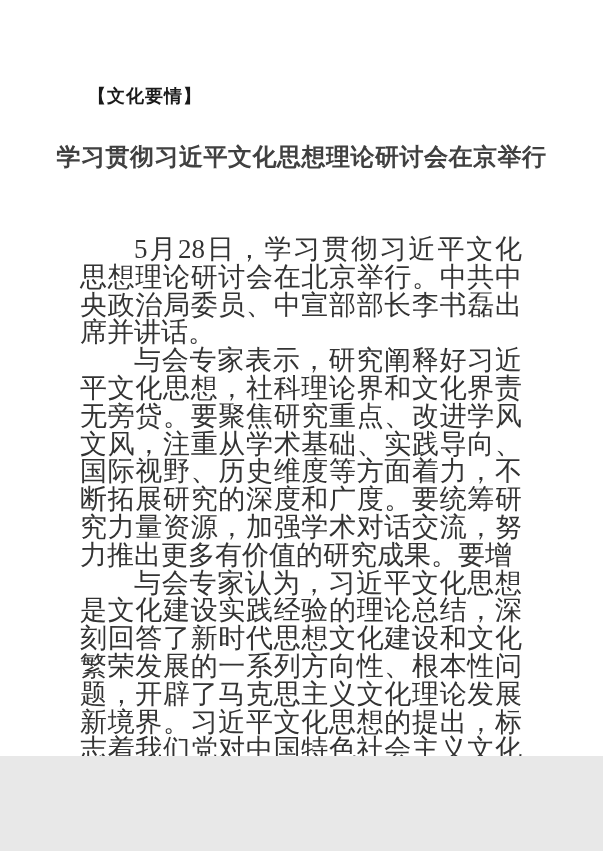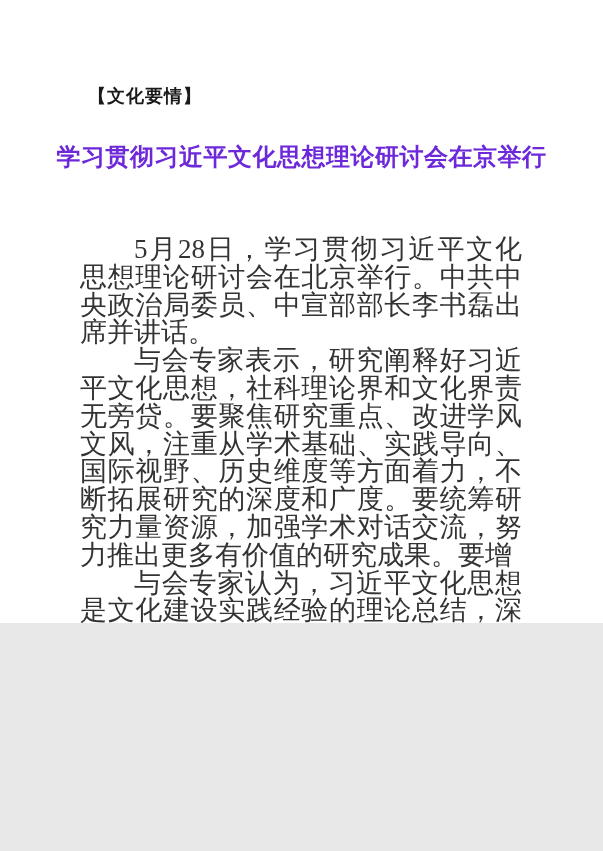--- a/index.html
+++ b/index.html
@@ -3,21 +3,21 @@
 <meta charset="utf-8">
 <style>
   html, body {
     margin: 0;
     padding: 0;
     background: #e8e8e8;
   }
   .page {
     position: relative;
     width: 603px;
-    height: 623px;
+    height: 756px;
     margin: 0 auto;
     background: #ffffff;
     overflow: hidden;
     font-family: "Liberation Serif", serif;
   }
   .section-label {
     position: absolute;
     left: 88px;
     top: 84px;
     font-family: "Liberation Sans", sans-serif;
@@ -30,21 +30,21 @@
   .doc-title {
     position: absolute;
     top: 140px;
     left: 40px;
     right: 40px;
     text-align: center;
     font-weight: 900;
     font-size: 24px;
     line-height: 35px;
     letter-spacing: 0.5px;
-    color: #6d28d9;
+    color: #404040;
   }
   .doc-title .title-line {
     display: block;
   }
   .body-text {
     position: absolute;
     top: 236px;
     left: 80px;
     width: 442px;
     font-size: 27px;

